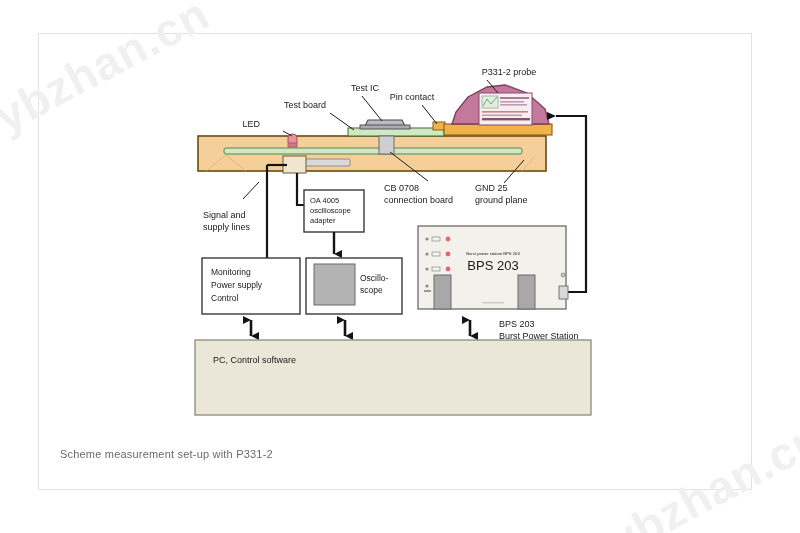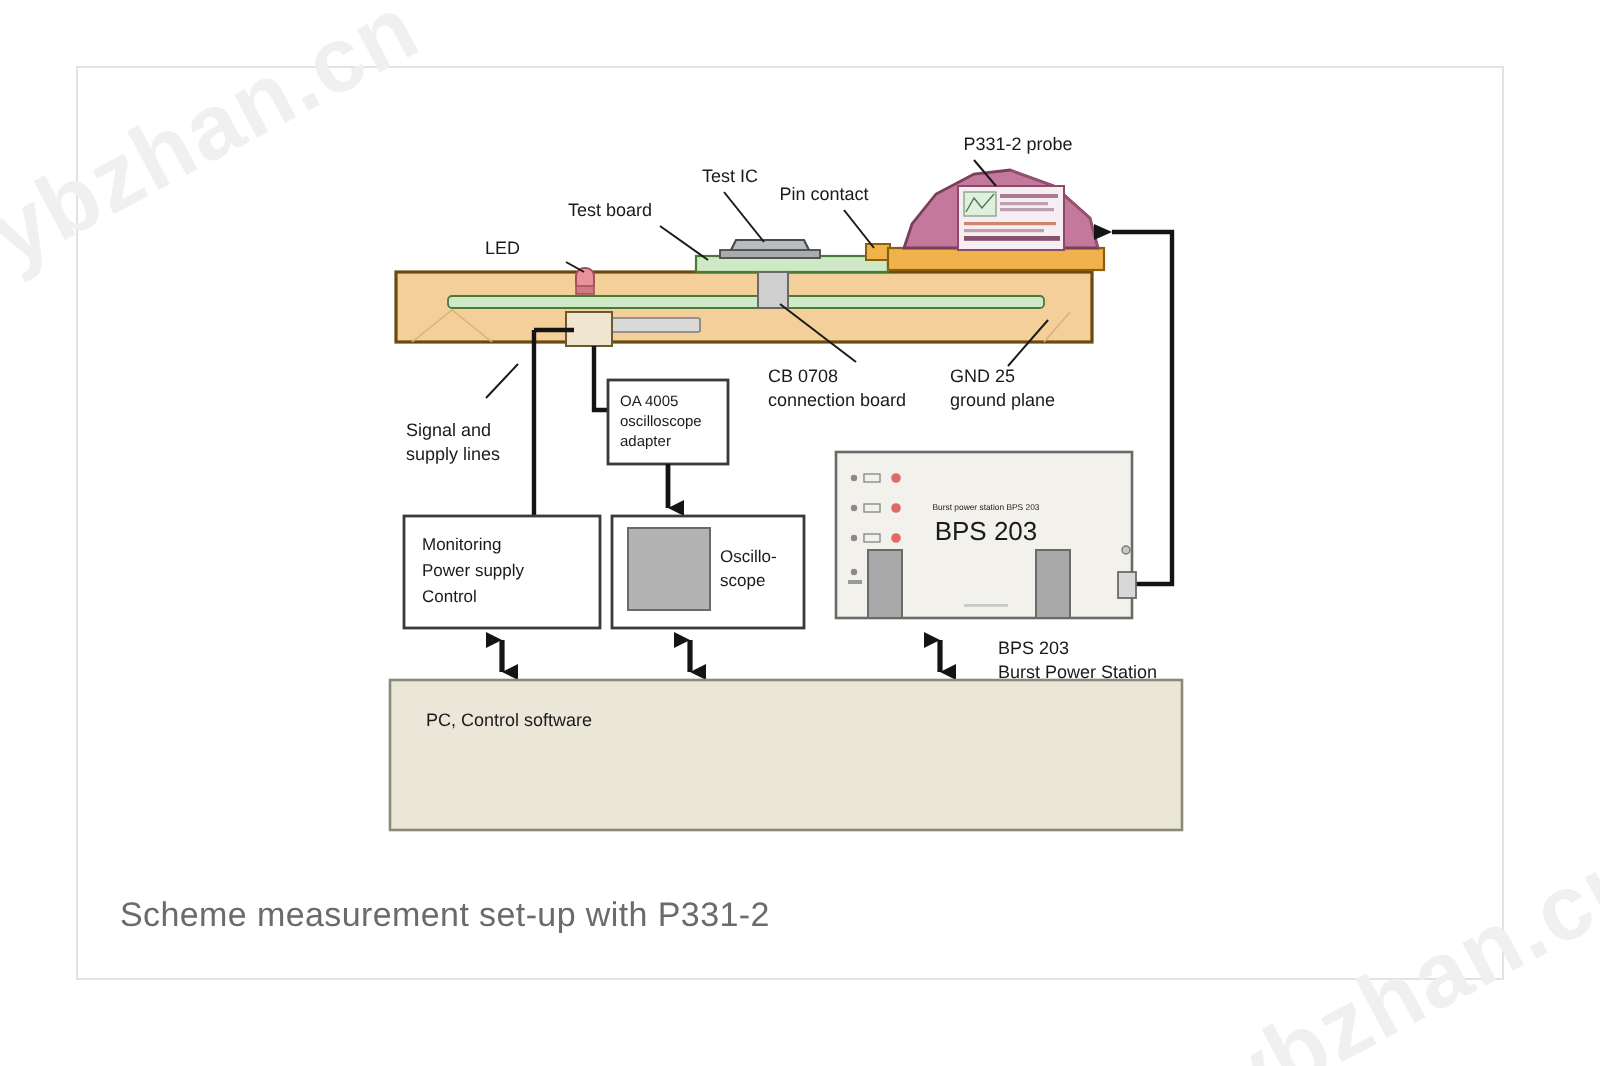--- a/index.html
+++ b/index.html
@@ -57,21 +57,21 @@
   #wm-br {
     left: 600px;
     top: 520px;
     font-size: 46px;
     transform: rotate(-28deg);
   }
   #caption {
     position: absolute;
     left: 60px;
     top: 448px;
-    font-size: 17px;
+    font-size: 11px;
     color: #6b6b6b;
     font-family: "Liberation Sans", sans-serif;
     letter-spacing: 0.2px;
   }
   .dtext {
     font-family: "Liberation Sans", sans-serif;
     fill: #1a1a1a;
   }
 </style>
 </head>

